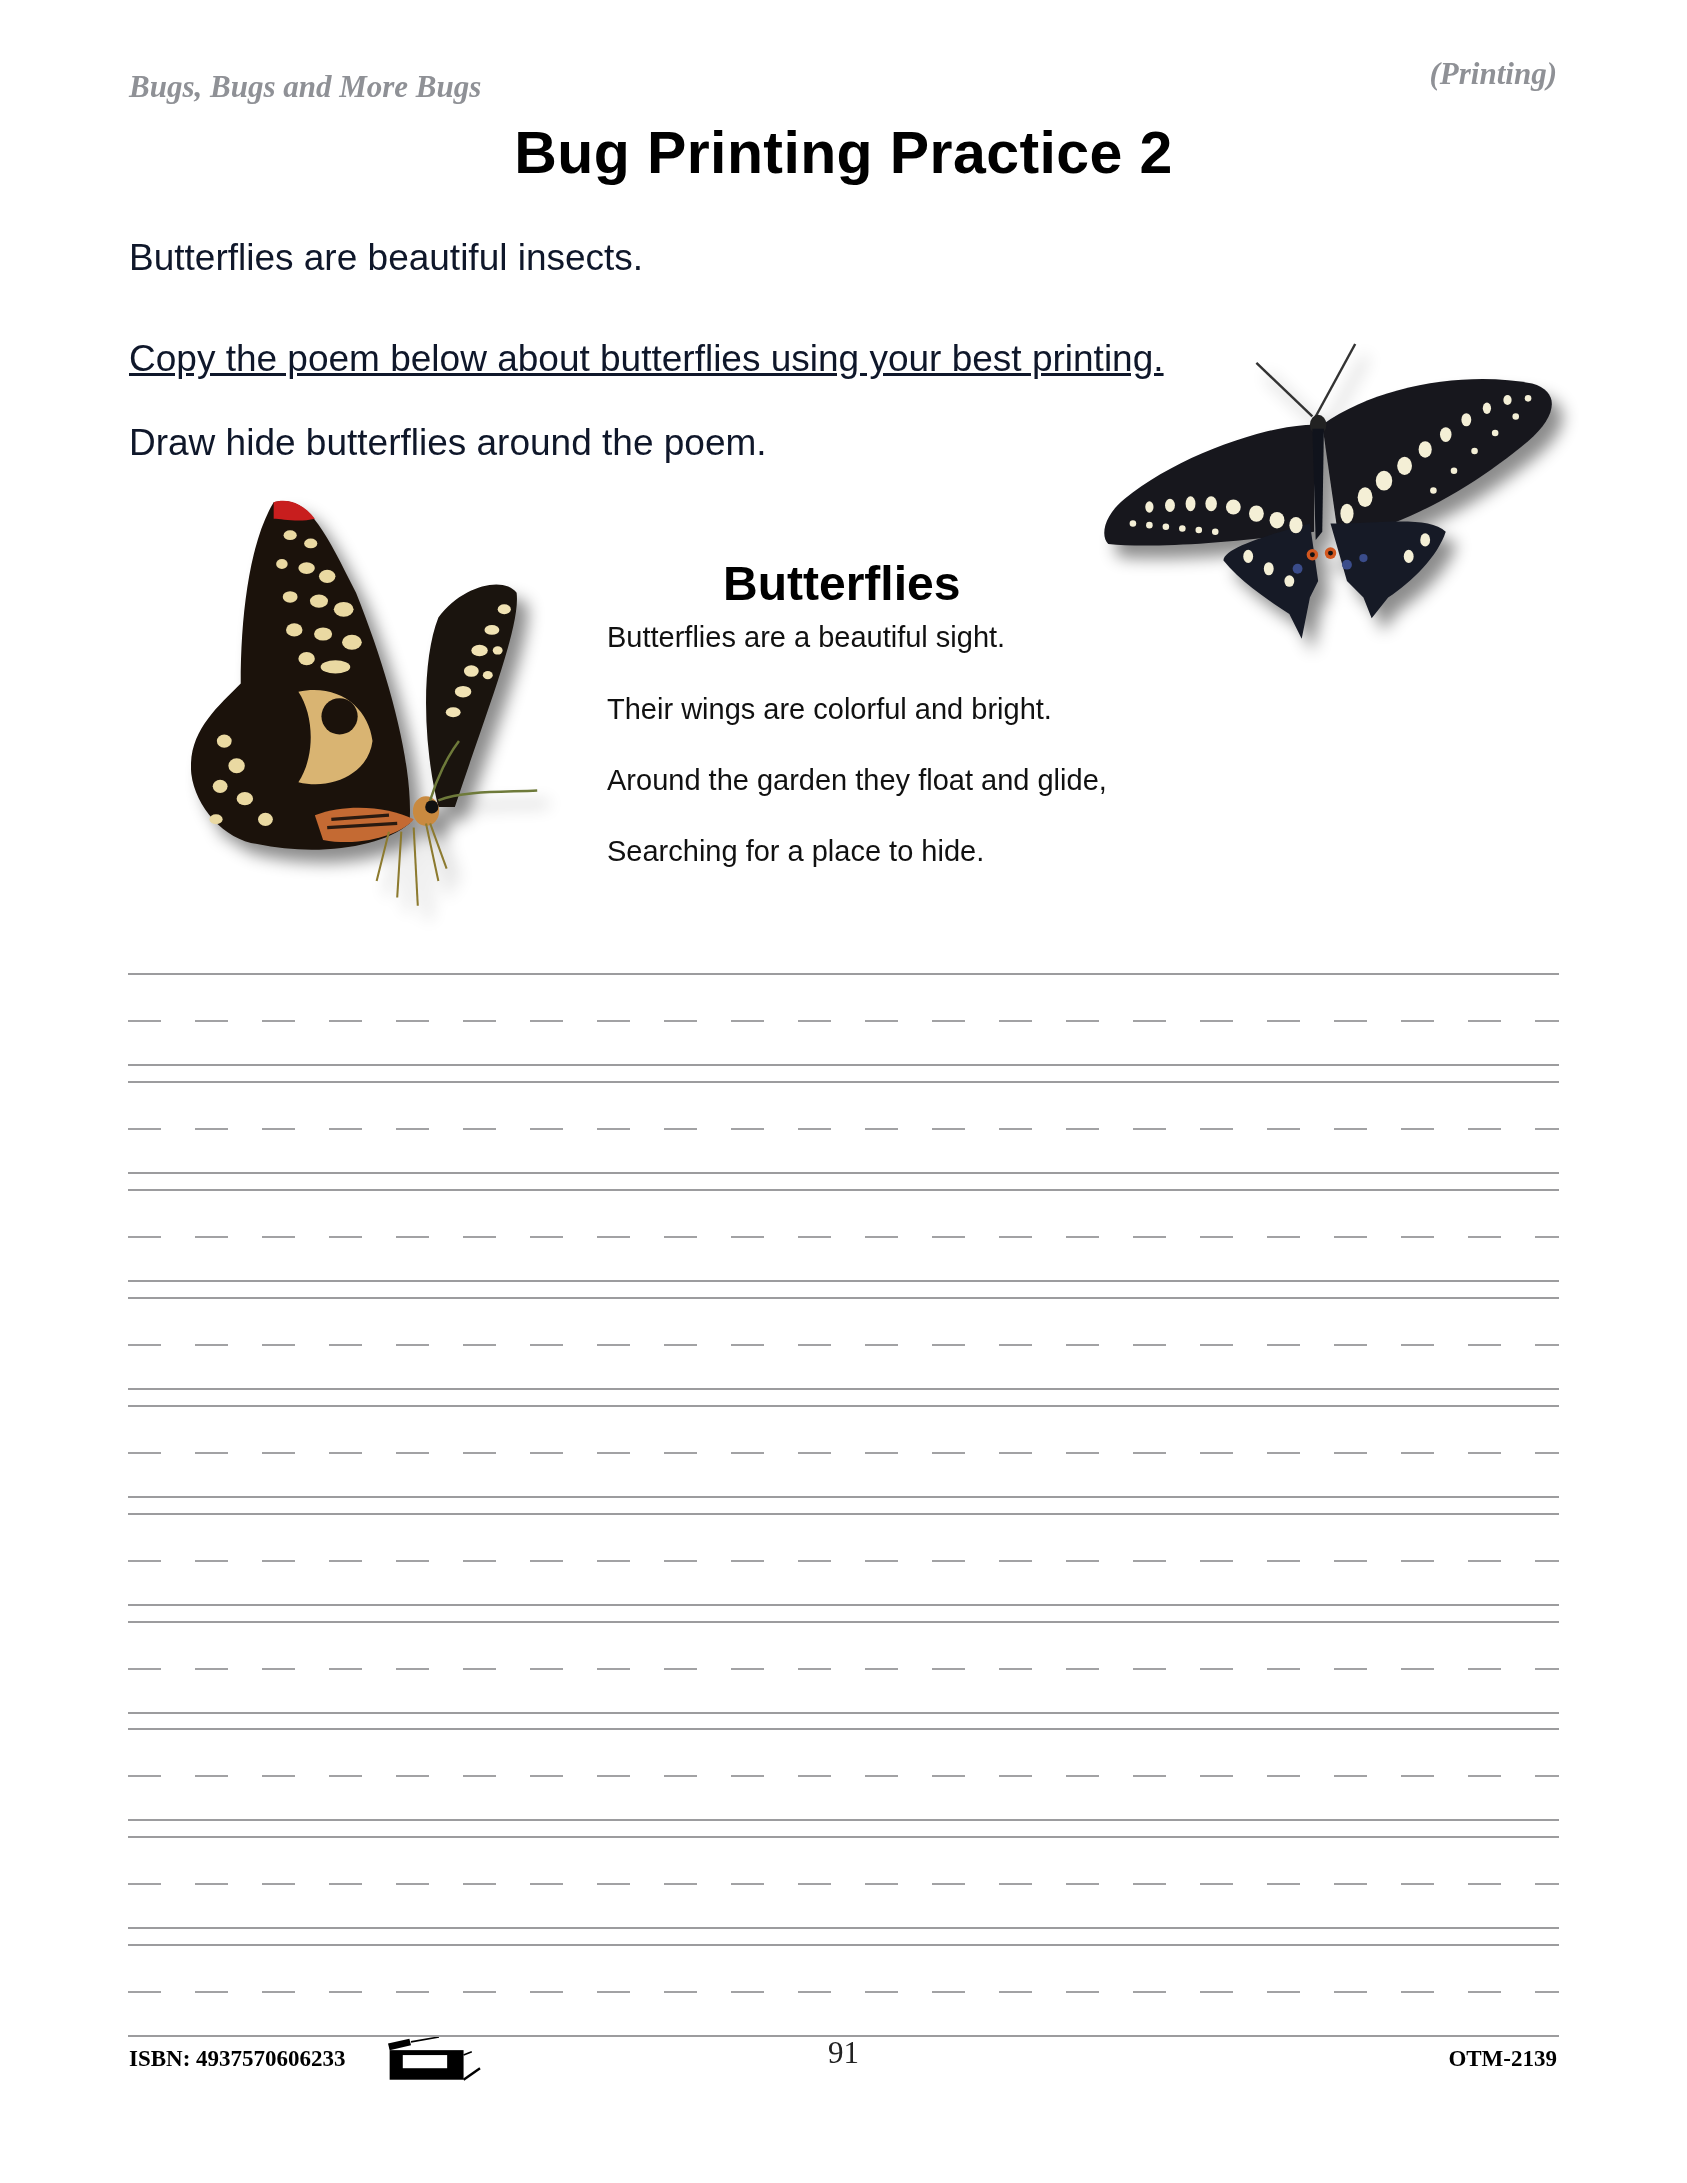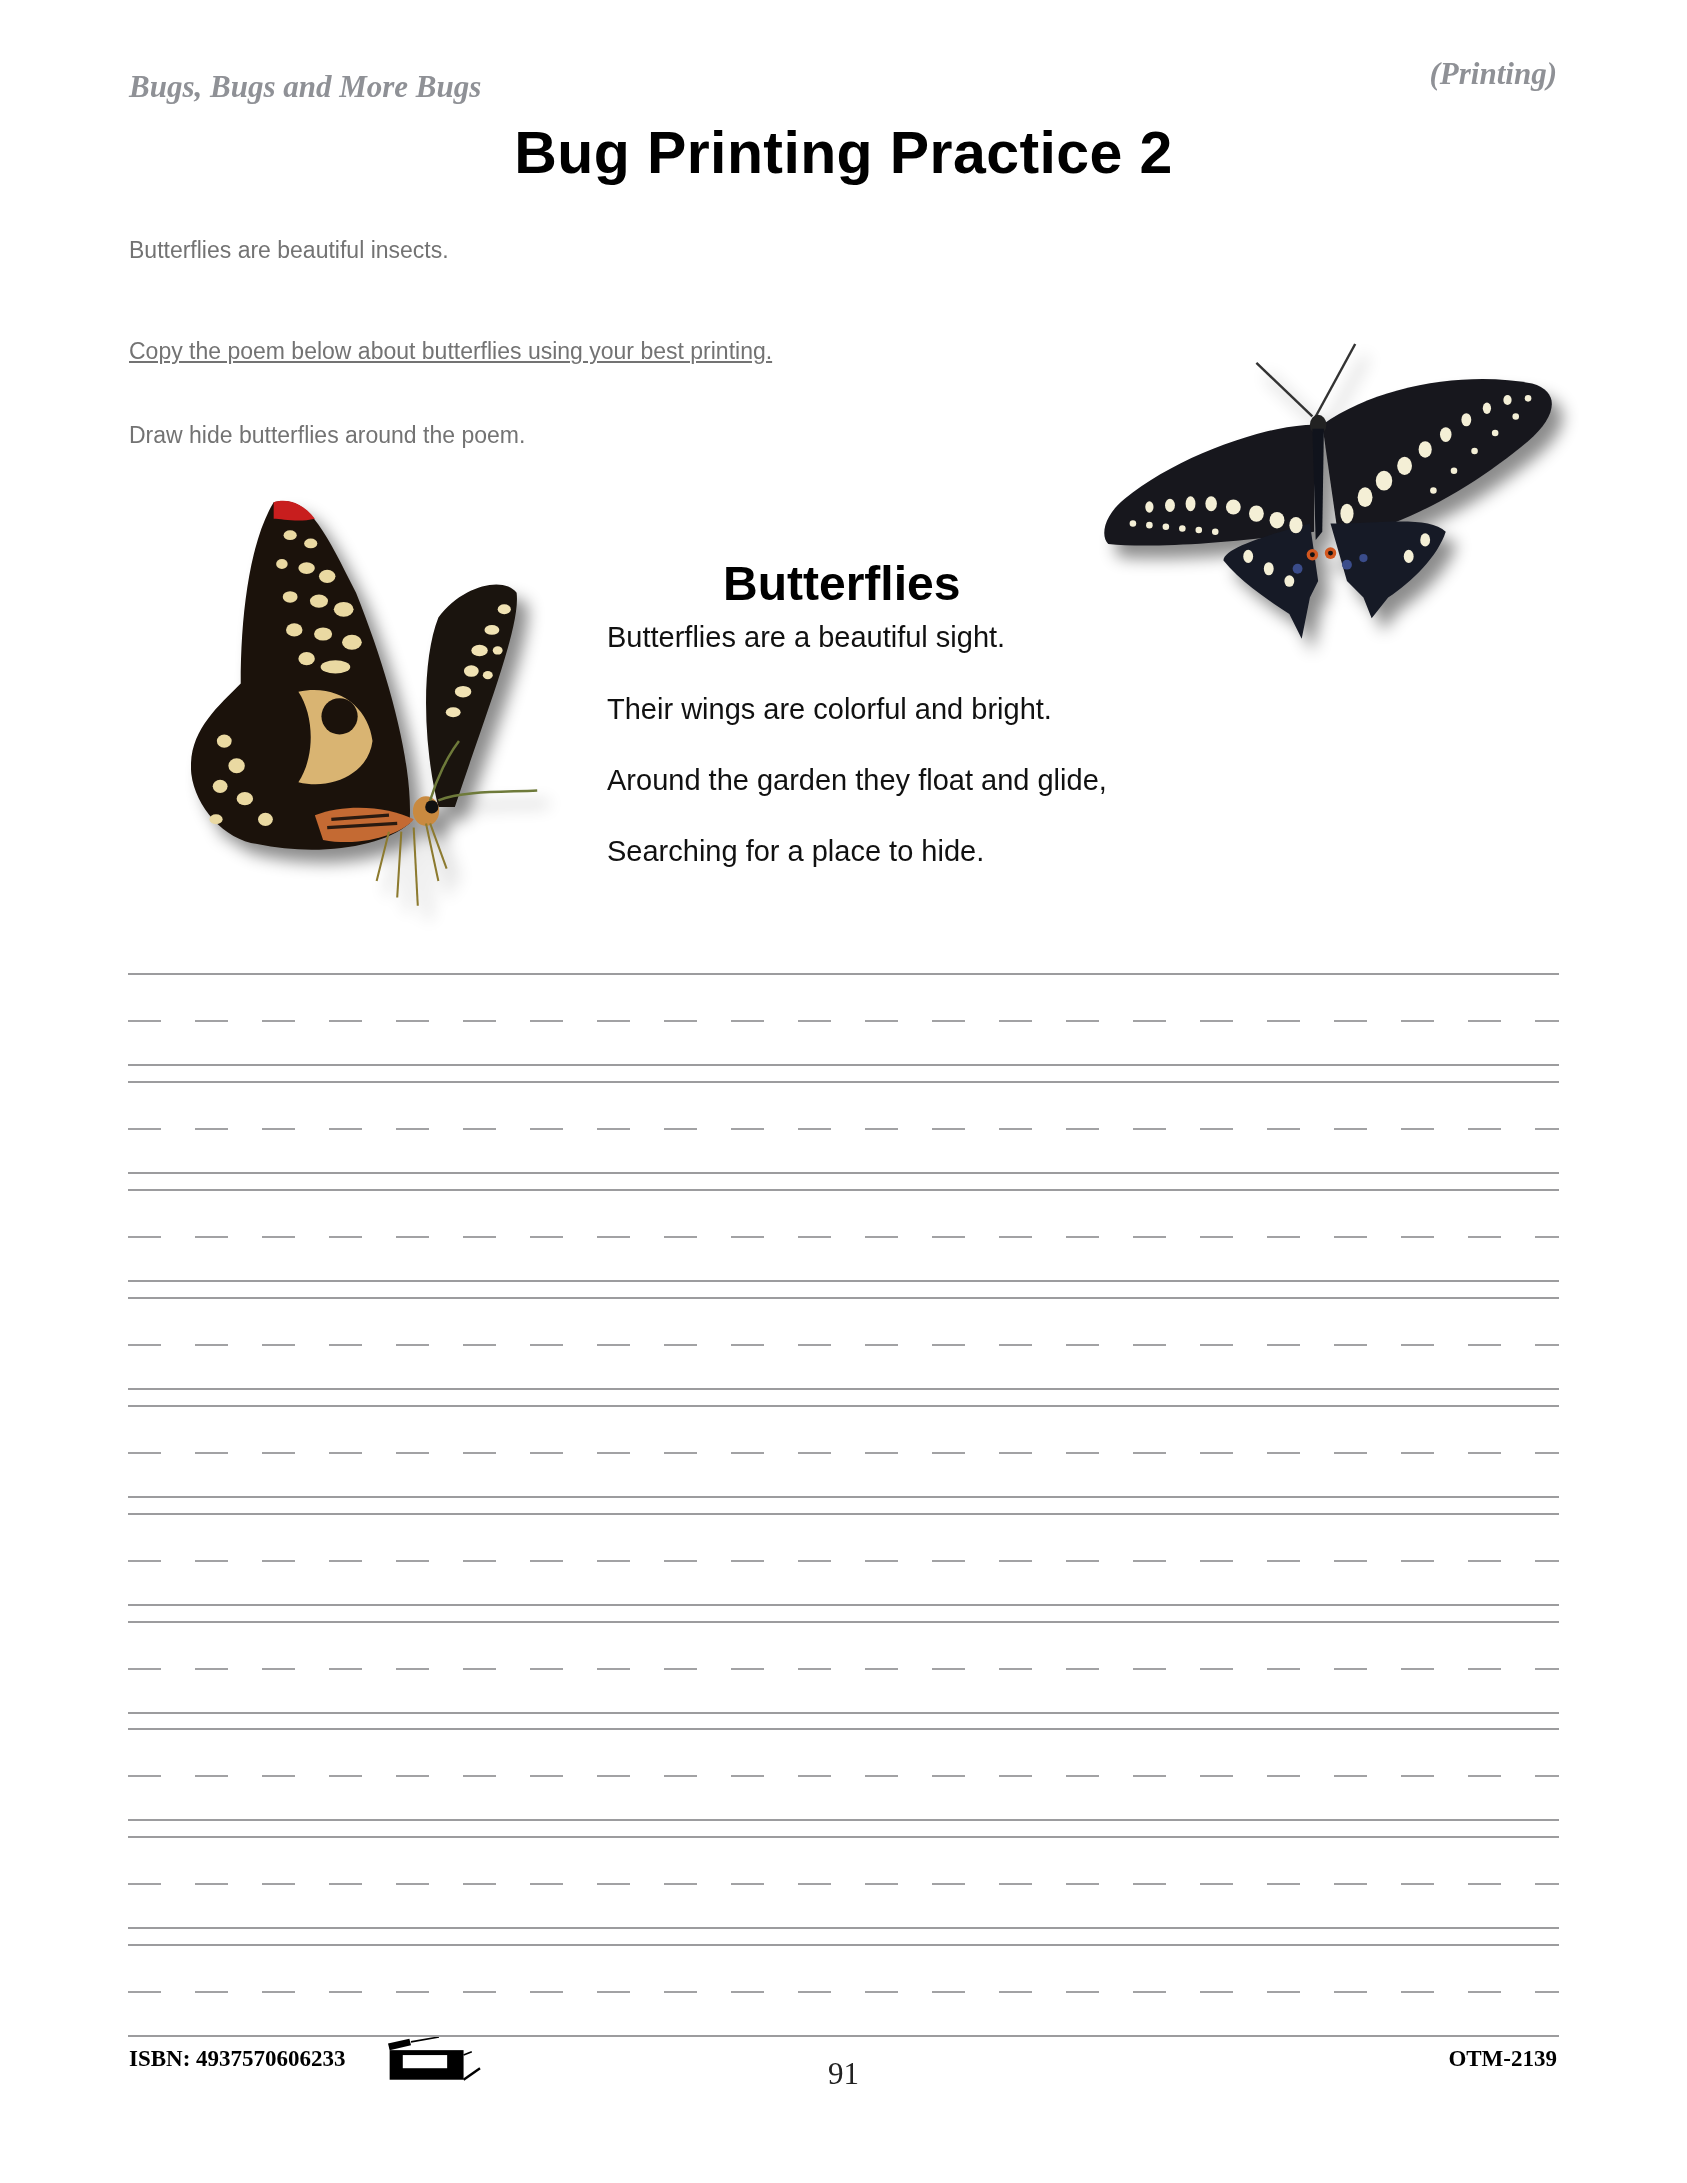--- a/index.html
+++ b/index.html
@@ -11,21 +11,21 @@
     color: #8f9196; line-height: 1; white-space: nowrap;
   }
   .title {
     font-family: "Liberation Sans", "DejaVu Sans", sans-serif;
     font-weight: bold; font-size: 59px; color: #000;
     left: 0; width: 1687px; text-align: center; line-height: 1;
     letter-spacing: 0.4px;
   }
   .instr {
     font-family: "Liberation Sans", "DejaVu Sans", sans-serif;
-    font-size: 23px; color: #737373; line-height: 1; white-space: nowrap;
+    font-size: 37px; color: #0f172a; line-height: 1; white-space: nowrap;
   }
   .poem-title {
     font-family: "Liberation Sans", "DejaVu Sans", sans-serif;
     font-weight: bold; font-size: 48px; color: #000; line-height: 1; white-space: nowrap;
   }
   .poem-line {
     font-family: "Liberation Sans", "DejaVu Sans", sans-serif;
     font-size: 29px; color: #111; line-height: 1; white-space: nowrap;
   }
   .writing-area { left: 128px; width: 1431px; top: 973px; }
@@ -36,21 +36,21 @@
   .row .dash {
     position: absolute; left: 0; width: 100%; height: 1.6px; top: 47px;
     background: repeating-linear-gradient(to right, #a2a2a4 0px, #a2a2a4 33px, transparent 33px, transparent 67px);
   }
   .footer-text {
     font-family: "Liberation Serif", "DejaVu Serif", serif;
     font-weight: bold; font-size: 23px; color: #000; line-height: 1; white-space: nowrap;
   }
   .page-num {
     font-family: "Liberation Serif", "DejaVu Serif", serif;
-    font-size: 31px; color: #222; line-height: 1; margin-top: 21px;
+    font-size: 31px; color: #222; line-height: 1;
   }
   .butterfly { filter: drop-shadow(11.5px 13px 8.2px rgba(0,0,0,0.45)); }
 </style>
 </head>
 <body>
 
 <div class="abs hdr" style="left:129px; top:71px;">Bugs, Bugs and More Bugs</div>
 <div class="abs hdr" style="right:130px; top:58px;">(Printing)</div>
 
 <div class="abs title" style="top:124px;">Bug Printing Practice 2</div>

